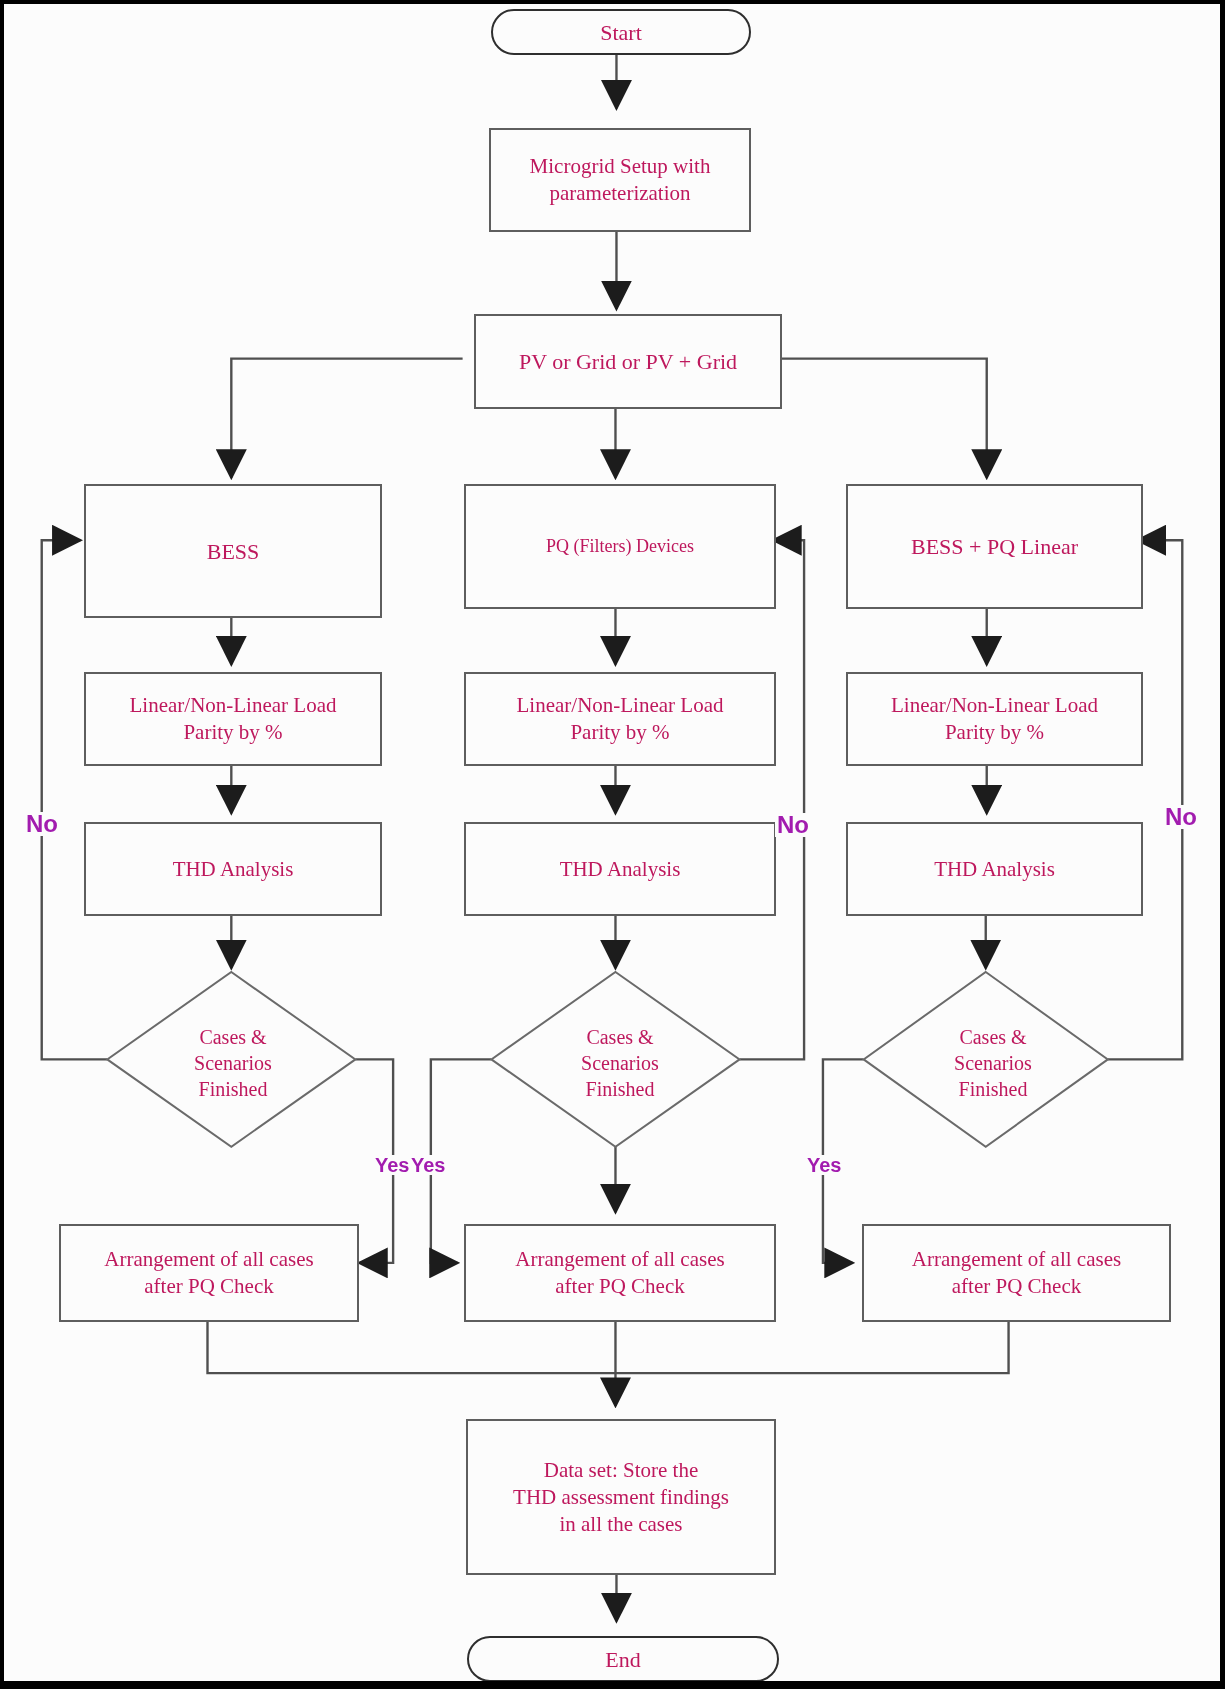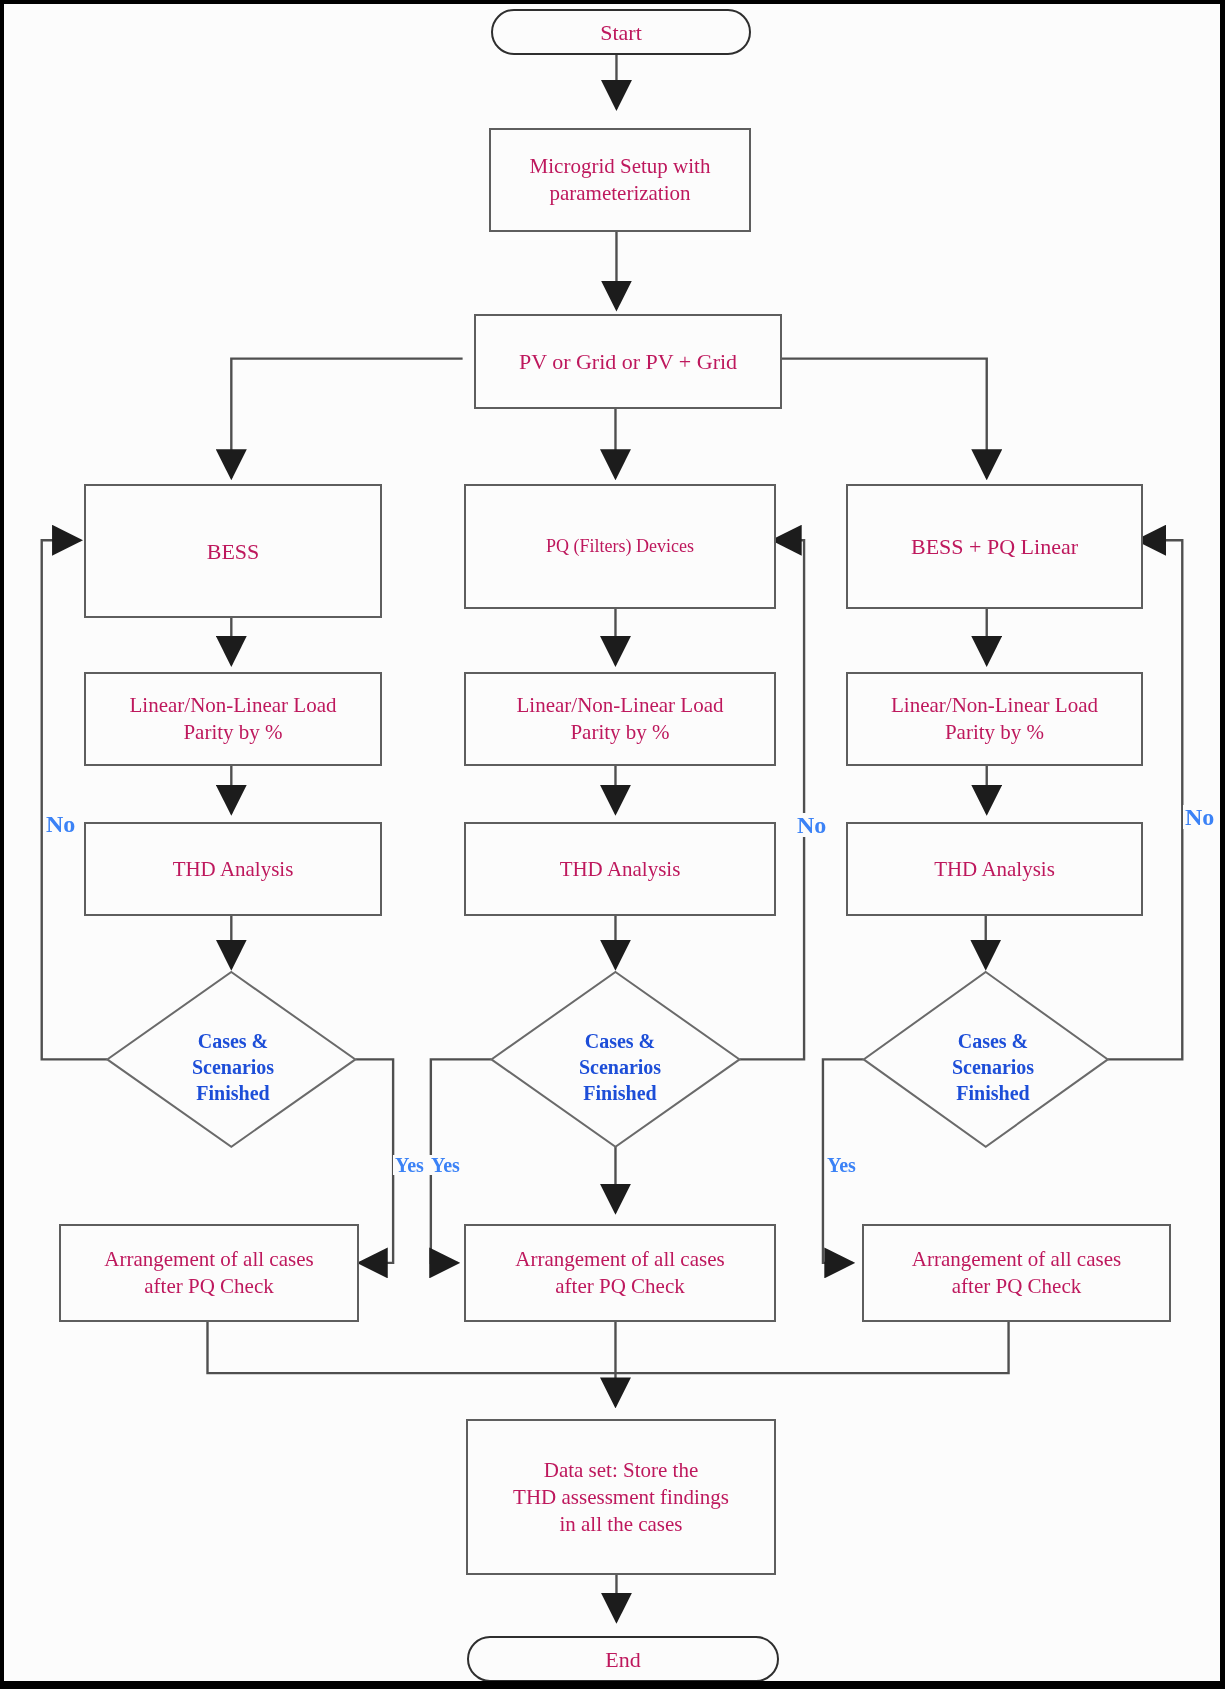--- a/index.html
+++ b/index.html
@@ -15,28 +15,27 @@
   .node{
     position:absolute;display:flex;flex-direction:column;
     align-items:center;justify-content:center;text-align:center;
     border:2px solid #5e5e5e;background:#fcfcfc;
     font-weight:normal;color:#be185d;font-size:21px;line-height:27px;
     box-sizing:border-box;
   }
   .terminal{border-radius:23px;border:2px solid #2e2e2e;font-size:22px;}
   .dtext{
     position:absolute;display:flex;flex-direction:column;align-items:center;
-    justify-content:center;text-align:center;font-weight:bold;color:#1d4ed8;
+    text-align:center;font-weight:normal;color:#be185d;
     font-size:20px;line-height:26px;background:transparent;border:none;
   }
   .rlabel{
-    position:absolute;font-family:Liberation Serif, serif;
-    font-weight:bold;color:#3b82f6;background:#fcfcfc;padding:0 2px;
+    position:absolute;font-family:Liberation Sans, sans-serif;
+    font-weight:bold;color:#a21caf;background:#fcfcfc;padding:0 2px;
     line-height:1;
-    margin-left:20px;
   }
   .no-l{font-size:24px;}
   .yes-l{font-size:20px;}
   .node span{display:block;}
 </style>
 </head>
 <body>
 
 <div class="canvas">
 

